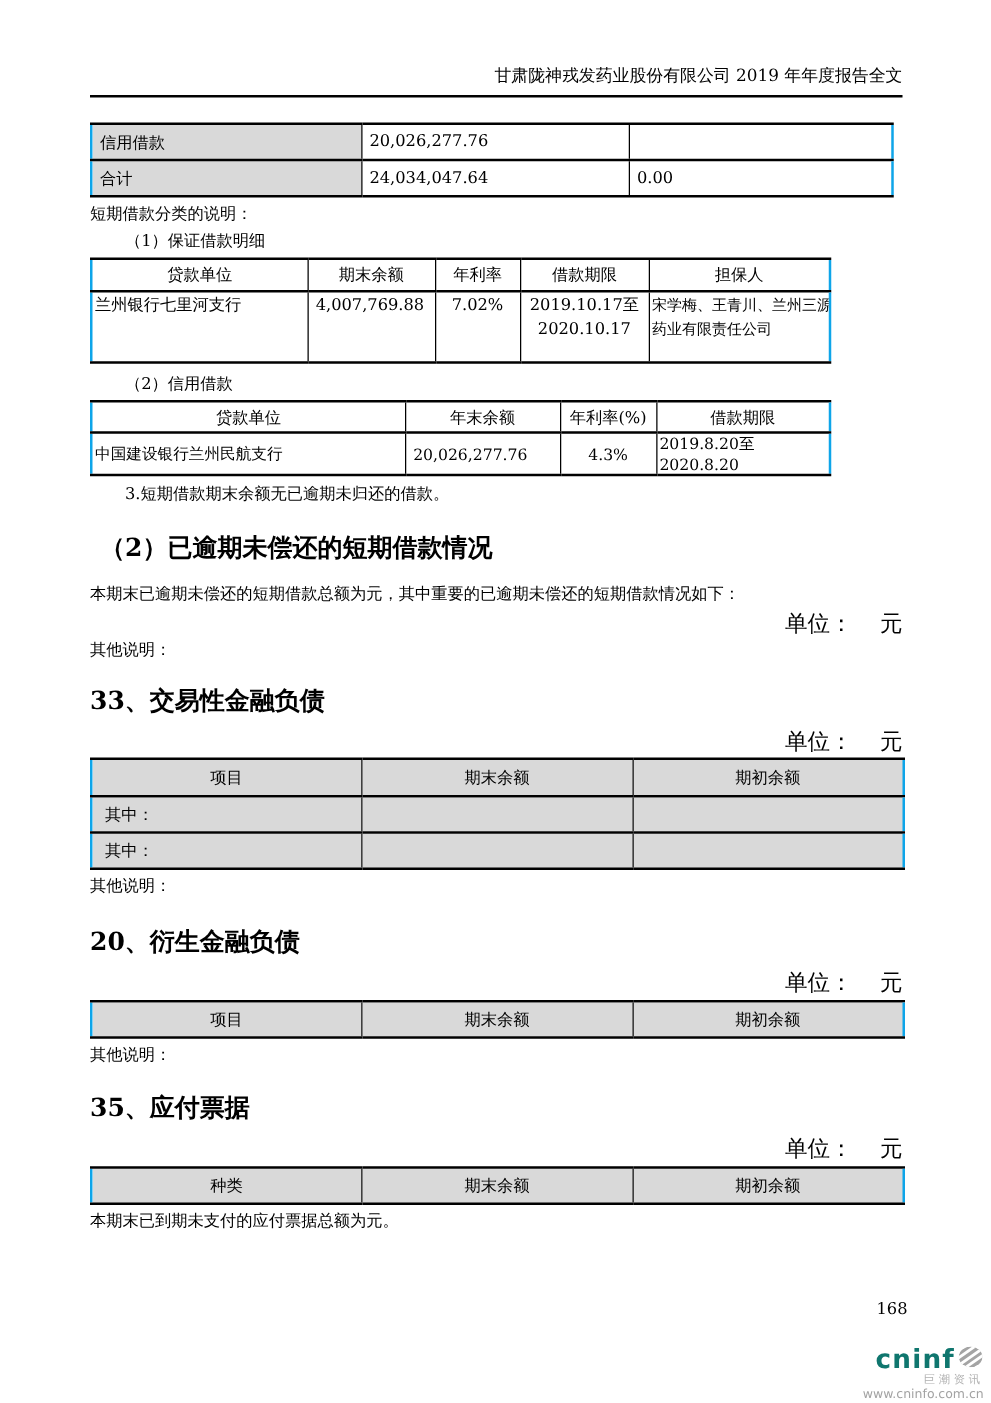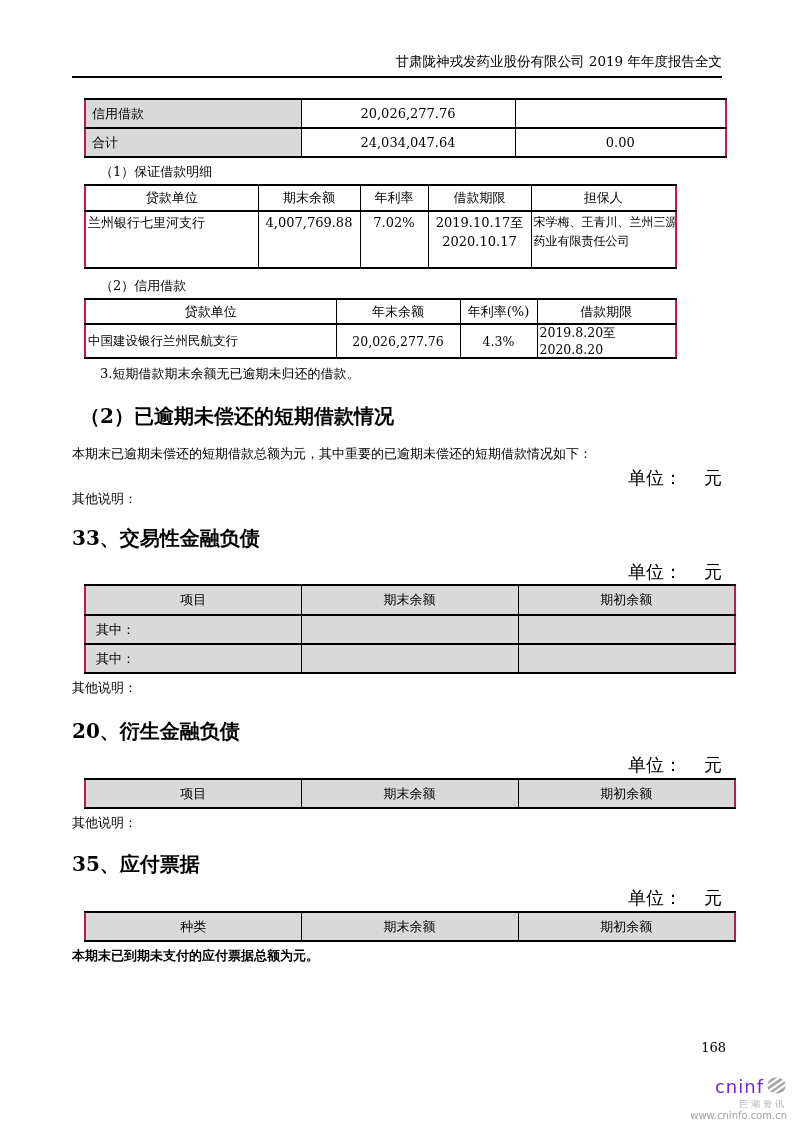--- a/index.html
+++ b/index.html
@@ -31,24 +31,24 @@
   .unit-row{font-size:18px;line-height:14px;text-align:right;}
   .unit-row .unit-val{margin-left:22px;}
   
   table{border-collapse:collapse;table-layout:fixed;}
   td{
     border-left:1px solid #000;border-right:1px solid #000;
     border-top:2px solid #000;border-bottom:2px solid #000;
     font-size:13px;padding:0 6px;box-sizing:border-box;
     overflow:hidden;
   }
-  .t{border:2px solid #be185d;margin-left:12px;}
+  .t{border:2px solid #0ea5e9;}
   .gray{background:#d9d9d9;}
   .al{text-align:left;}
-  .ar{text-align:center;}
+  .ar{text-align:left;}
   .ac{text-align:center;}
   .vt{vertical-align:top;}
   .t1 td{height:29px;}
   .t2 td.hd{height:26px;}
   .t2 td.data{height:40px;line-height:19px;padding-top:1px;}
   .t2 .small{font-size:12px;white-space:nowrap;padding:1px 2px 16px 2px;}
   .t3 td.hd{height:25px;}
   .t3 td.data{height:21px;font-size:12.5px;}
   .t4 td{height:30px;}
   .t5 td{height:29px;}
@@ -60,21 +60,21 @@
     position:absolute;top:1040px;right:67px;
     font-size:13px;
   }
   .logo{
     position:absolute;top:1076px;right:6px;
     text-align:right;
     font-family:"DejaVu Sans","Liberation Sans",sans-serif;
     line-height:1.05;
   }
   .logo-brand-row{display:flex;align-items:center;justify-content:flex-end;gap:2px;}
-  .logo-brand{font-weight:normal;font-size:18px;color:#6d28d9;letter-spacing:1px;}
+  .logo-brand{font-weight:bold;font-size:21px;color:#0f766e;letter-spacing:1px;}
   .logo-cn{font-size:9px;color:#b0b0b0;letter-spacing:3px;margin-top:1px;}
   .logo-url{font-size:10px;color:#a3a3a3;margin-top:2px;}
 </style>
 </head>
 <body>
 
 <div class="page">
 
   <div class="doc-header">甘肃陇神戎发药业股份有限公司 2019 年年度报告全文</div>
 
@@ -91,20 +91,21 @@
         <td class="ar"></td>
       </tr>
       <tr>
         <td class="gray al">合计</td>
         <td class="ar">24,034,047.64</td>
         <td class="ar">0.00</td>
       </tr>
     </tbody>
   </table>
 
+  <div class="body-line" style="margin-top:5px;">短期借款分类的说明：</div>
   <div class="body-line indent" style="margin-top:5px;">（1）保证借款明细</div>
 
   <table class="t t2" style="width:591px;margin-top:4px;">
     <colgroup>
         <col style="width:173px">
         <col style="width:102px">
         <col style="width:68px">
         <col style="width:103px">
         <col style="width:145px">
       </colgroup>
@@ -236,21 +237,21 @@
       </colgroup>
     <tbody>
       <tr>
         <td class="gray ac">种类</td>
         <td class="gray ac">期末余额</td>
         <td class="gray ac">期初余额</td>
       </tr>
     </tbody>
   </table>
 
-  <div class="body-line" style="margin-top:5px;font-weight:bold;">本期末已到期未支付的应付票据总额为元。</div>
+  <div class="body-line" style="margin-top:5px;">本期末已到期未支付的应付票据总额为元。</div>
 
   <div class="page-number">168</div>
 
   <div class="logo">
     <div class="logo-brand-row">
       <span class="logo-brand">cninf</span>
       <span>
         <svg width="21" height="19" viewBox="0 0 24 22">
           <defs>
             <clipPath id="swirlclip">

